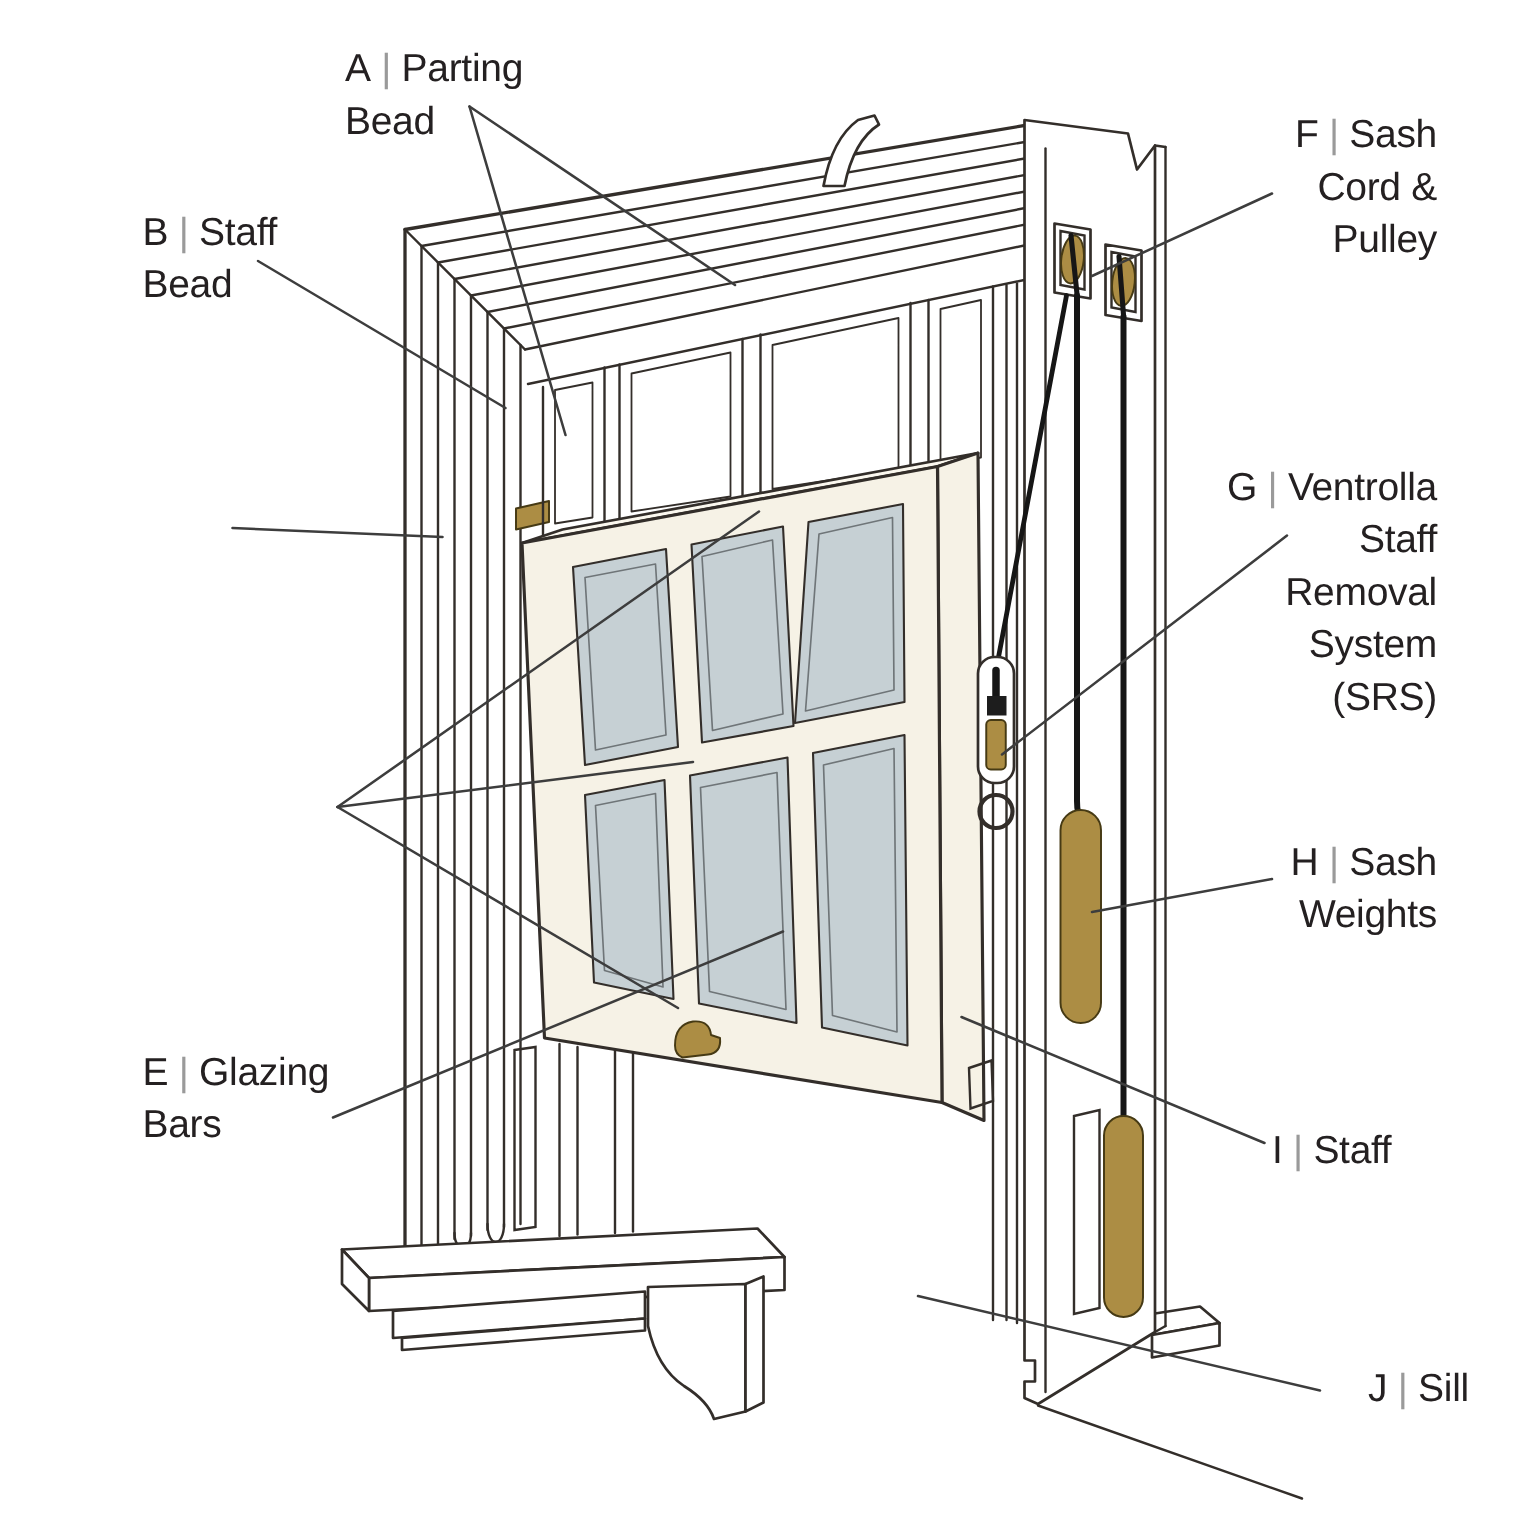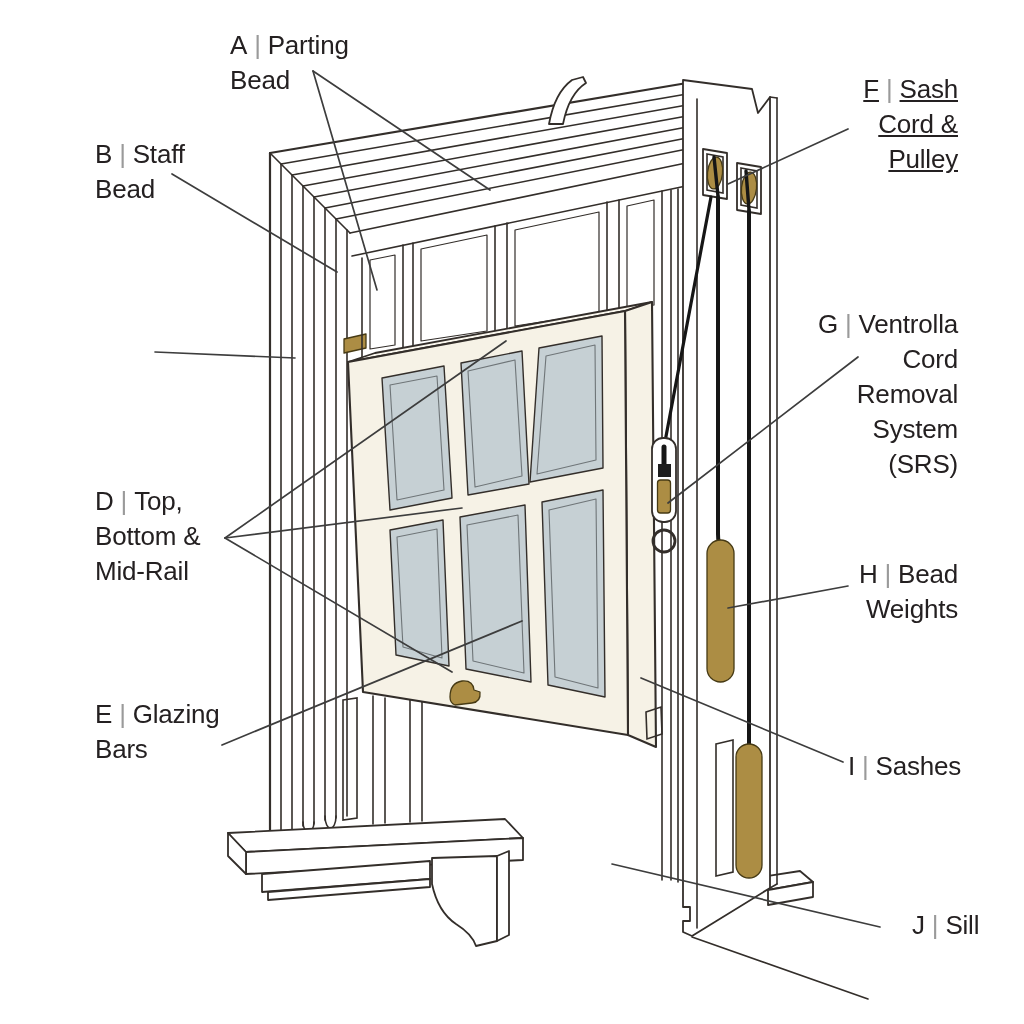--- a/index.html
+++ b/index.html
@@ -185,41 +185,38 @@
 
   <div class="lbl" style="left:230px;top:28px;width:145px;">
     <span>A</span><span class="sep">|</span><span>Parting Bead</span>
   </div>
 
   <div class="lbl" style="left:95px;top:137px;width:115px;">
     <span>B</span><span class="sep">|</span><span>Staff Bead</span>
   </div>
 
 
-  <div class="lbl" style="left:95px;top:484px;width:150px;">
-    <span>D</span><span class="sep">|</span><span>Top, Bottom &amp; Mid-Rail</span>
-  </div>
 
   <div class="lbl" style="left:95px;top:697px;width:150px;">
     <span>E</span><span class="sep">|</span><span>Glazing Bars</span>
   </div>
 
-  <div class="lbl right" style="right:66px;top:72px;width:115px;text-decoration:underline;">
+  <div class="lbl right" style="right:66px;top:72px;width:115px;">
     <span>F</span><span class="sep">|</span><span>Sash Cord &amp; Pulley</span>
   </div>
 
   <div class="lbl right" style="right:66px;top:307px;width:160px;">
-    <span>G</span><span class="sep">|</span><span>Ventrolla Cord Removal System (SRS)</span>
+    <span>G</span><span class="sep">|</span><span>Ventrolla Staff Removal System (SRS)</span>
   </div>
 
   <div class="lbl right" style="right:66px;top:557px;width:120px;">
-    <span>H</span><span class="sep">|</span><span>Bead Weights</span>
+    <span>H</span><span class="sep">|</span><span>Sash Weights</span>
   </div>
 
   <div class="lbl" style="left:848px;top:749px;width:160px;">
-    <span>I</span><span class="sep">|</span><span>Sashes</span>
+    <span>I</span><span class="sep">|</span><span>Staff</span>
   </div>
 
   <div class="lbl" style="left:912px;top:908px;width:130px;">
     <span>J</span><span class="sep">|</span><span>Sill</span>
   </div>
 
 </div>
 
 </body></html>

